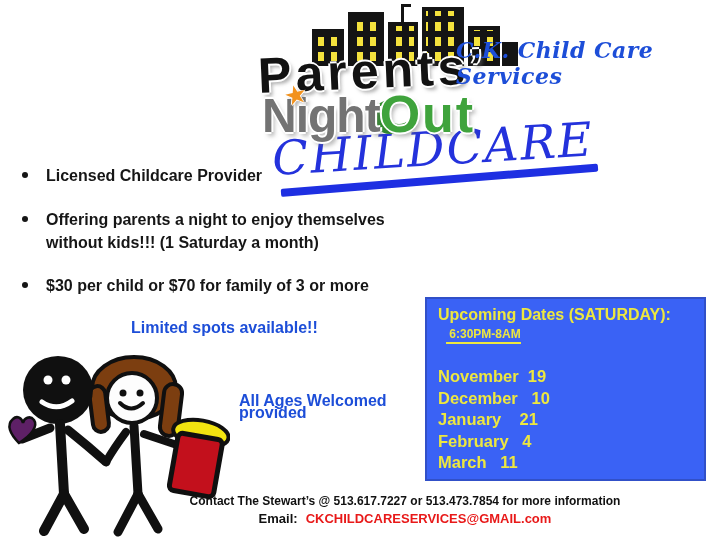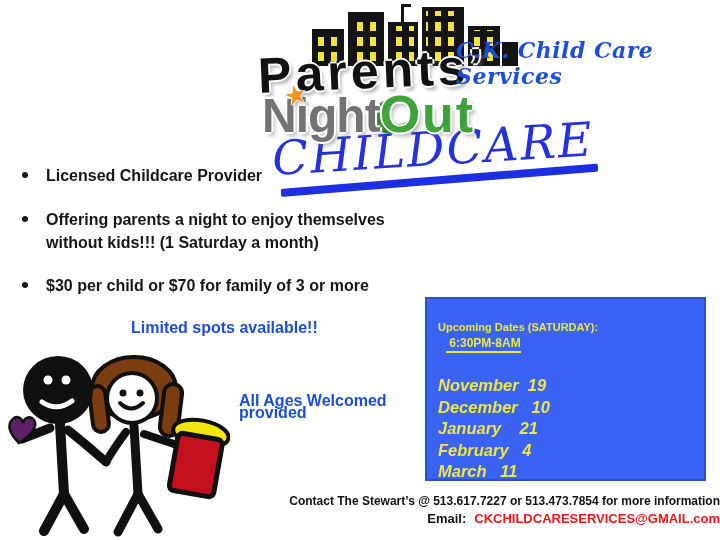--- a/index.html
+++ b/index.html
@@ -34,28 +34,28 @@
   .b1{top:164px;} .b2{top:208px;} .b3{top:274px;}
 
   .note{position:absolute;font-size:16px;font-weight:bold;color:#1d4ed8;line-height:24px;}
   .limited{left:131px;top:316px;}
   .ages{left:239px;top:359px;margin-top:30px;}
   .snacks{left:239px;top:401px;}
 
   
   .dates-box{left:425px;top:297px;width:281px;height:184px;background:#3A62F5;
     border:2px solid #3150C8;box-sizing:border-box;padding:7px 0 0 11px;color:#EDE73F;}
-  .dates-title{font-size:11px;font-weight:bold;margin-top:15px;}
+  .dates-title{font-size:16px;font-weight:bold;}
   .dates-time{display:inline-block;margin:2px 0 0 8px;font-size:12px;font-weight:bold;
     white-space:pre;border-bottom:2px solid #EDE73F;padding-bottom:1px;}
   .dates-list{margin-top:22px;}
-  .date-row{font-size:16.5px;font-weight:bold;line-height:21.5px;white-space:pre;font-style:italic;}
+  .date-row{font-size:16.5px;font-weight:bold;line-height:21.5px;white-space:pre;}
 
   
-  .footer{left:90px;top:494px;width:630px;text-align:right;color:#111;}
+  .footer{left:90px;top:494px;width:630px;text-align:center;color:#111;}
   .contact-line{font-size:12px;font-weight:bold;}
   .email-line{font-size:13px;font-weight:bold;margin-top:3px;}
   .email-address{color:#E81919;margin-left:8px;}
 
   .clipart{left:6px;top:346px;}
 </style>
 </head>
 <body>
 
 <div class="flyer">

